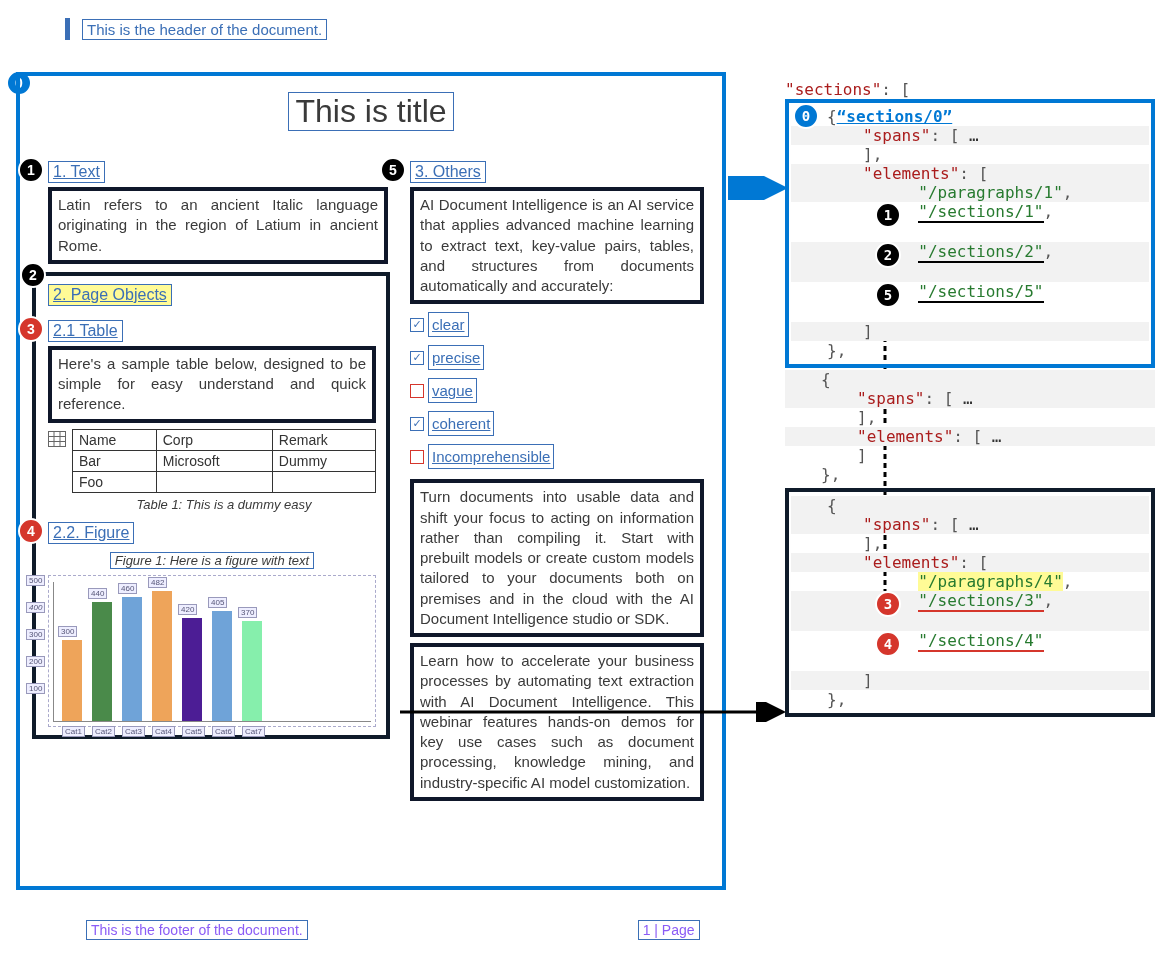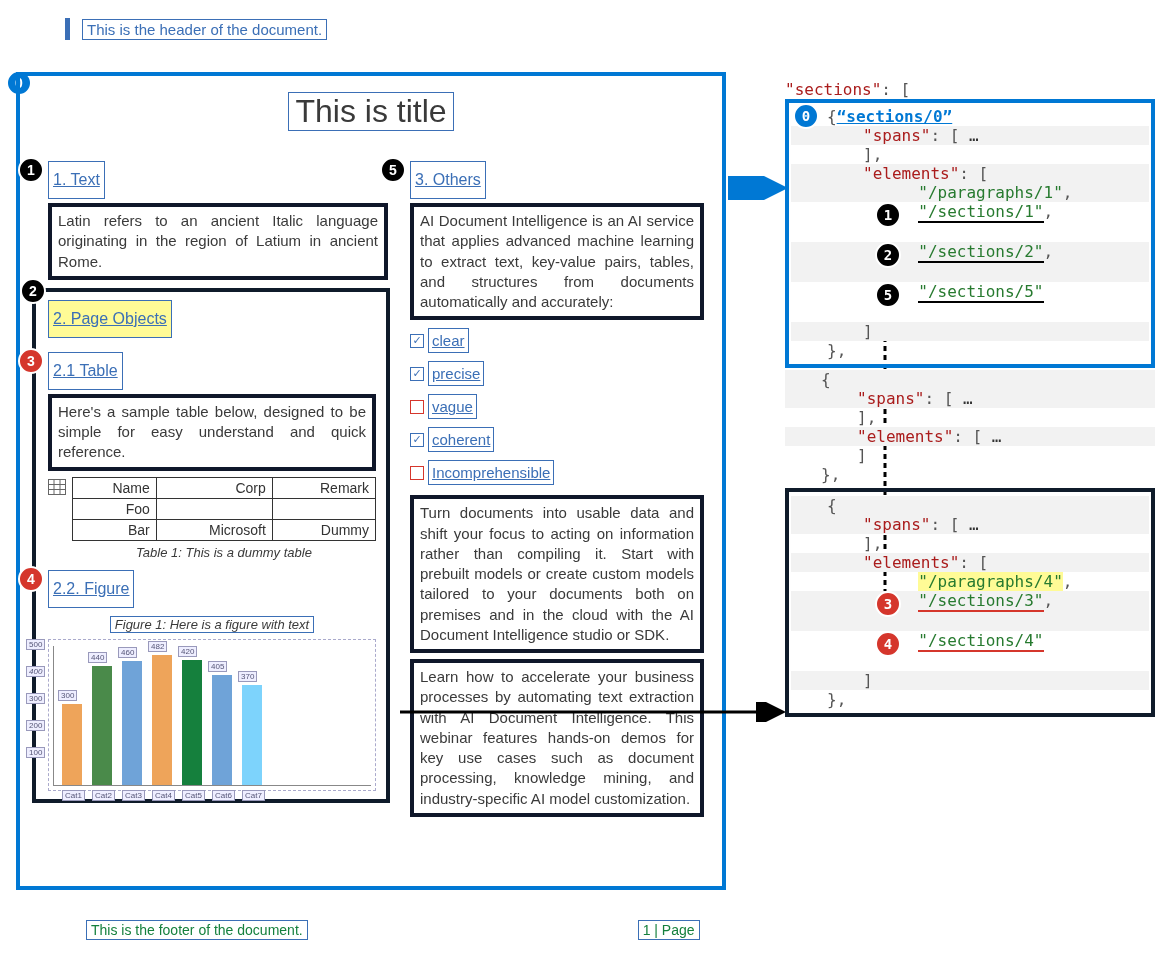--- a/index.html
+++ b/index.html
@@ -14,58 +14,58 @@
   
   .main-doc { position: absolute; top: 72px; left: 16px; width: 710px; height: 818px; padding: 10px 0; }
   
   .doc-title { font-size: 32px; color: #3a3a3a; padding: 0 6px; display: inline-block; border: 1px solid #3b6fb6; }
   .title-wrap { text-align: center; margin: 6px 0 30px 0; }
   
   .columns { display: flex; gap: 22px; padding: 0 18px 0 28px; }
   .col-left { width: 340px; position: relative; }
   .col-right { width: 310px; }
   
-  .sec-heading { color: #3b6fb6; font-size: 16px; text-decoration: underline; padding: 9px 4px; border: 1px solid #3b6fb6; display: inline-block; }
+  .sec-heading { color: #3b6fb6; font-size: 16px; text-decoration: underline; padding: 1px 4px; border: 1px solid #3b6fb6; display: inline-block; }
   .sec-heading.hl { background: #fffb96; }
   
   .para { color: #3a3a3a; font-size: 15px; padding: 4px 6px; border: 4px solid #0f172a; margin-top: 4px; text-align: justify; line-height: 1.35; }
   
   .badge { width: 26px; height: 26px; border-radius: 50%; display: inline-flex; align-items: center; justify-content: center; font-weight: bold; font-size: 14px; color: #fff; position: absolute; }
   .badge.black { background: #000; border: 2px solid #fff; }
   .badge.blue { background: #0078d4; border: 2px solid #fff; }
   .badge.red { background: #d5362c; border: 2px solid #fff; }
   
   .subsection-frame { border: 4px solid #0f1b2a; padding: 8px 10px 8px 12px; margin-top: 8px; margin-left: -16px; width: 358px; position: relative; }
   
   .caption { font-style: italic; font-size: 13px; color: #3a3a3a; text-align: center; margin-top: 4px; }
   .caption.boxed-cap { border: 1px solid #3b6fb6; display: inline-block; padding: 0 4px; }
   
   .tbl { border-collapse: collapse; width: 100%; font-size: 14px; margin-top: 6px; }
-  .tbl td, .tbl th { border: 1px solid #333; padding: 2px 6px; text-align: right; font-weight: normal; color: #333;}
+  .tbl td, .tbl th { border: 1px solid #333; padding: 2px 6px; text-align: left; font-weight: normal; color: #333;}
   .tbl-wrap { display: flex; align-items: flex-start; gap: 6px; }
   .grid-icon { display: inline-block; width: 18px; height: 16px; margin-top: 8px; }
   .grid-icon svg rect { stroke: #666; fill: none; }
   .grid-icon svg line { stroke: #666; }
   
   .chart-area { margin-top: 6px; border: 1px dashed #aac; padding: 6px 4px 4px 4px; }
   .chart { display: flex; align-items: flex-end; gap: 10px; height: 140px; padding: 0 8px; border-left: 1px solid #888; border-bottom: 1px solid #888; position: relative;}
   .bar-group { display: flex; align-items: flex-end; gap: 1px; }
   .bar { width: 20px; position: relative; }
   .bar-label { position: absolute; top: -14px; left: -4px; font-size: 8px; background: #eef; border: 1px solid #99b; padding: 0 2px; color: #557; }
   .x-tick { position: absolute; bottom: -16px; font-size: 8px; color: #557; background: #eef; border: 1px solid #99b; padding: 0 2px; white-space: nowrap;}
   .y-tick { position: absolute; left: -28px; font-size: 8px; color: #557; background: #eef; border: 1px solid #99b; padding: 0 2px; }
   
   .check-row { display: flex; align-items: center; gap: 4px; margin-top: 8px; }
   .chk { width: 14px; height: 14px; border: 1.5px solid; display: inline-flex; align-items: center; justify-content: center; font-size: 11px; line-height: 1; }
   .chk.checked { border-color: #3b6fb6; color: #3b6fb6; }
   .chk.unchecked { border-color: #d5362c; }
   .chk-label { color: #3b6fb6; text-decoration: underline; font-size: 15px; padding: 3px 3px; border: 1px solid #3b6fb6; }
   
   .page-footer { position: absolute; bottom: 15px; left: 86px; display: flex; gap: 330px; }
-  .footer-text, .footer-page { color: #15803d; font-size: 14px; border: 1px solid #3b6fb6; padding: 1px 4px; }
+  .footer-text, .footer-page { color: #8b5cf6; font-size: 14px; border: 1px solid #3b6fb6; padding: 1px 4px; }
   
   
   .json-pane { position: absolute; top: 80px; left: 785px; width: 370px; font-family: "Consolas", monospace; font-size: 16px; }
   .json-line { white-space: pre; color: #333; }
   .key { color: #aa1c1c; }
   .str { color: #277a2f; }
   .punc { color: #555; }
   .indent1 { padding-left: 36px; }
   .indent2 { padding-left: 72px; }
   .indent3 { padding-left: 108px; }
@@ -129,32 +129,32 @@
           </span>
           <div style="flex:1;">
             <table class="tbl">
               <tbody>
                   <tr>
                 <th>Name</th>
                 <th>Corp</th>
                 <th>Remark</th>
               </tr>
               <tr>
+                <td>Bar</td>
+                <td>Microsoft</td>
+                <td>Dummy</td>
+              </tr>
+              <tr>
                 <td>Foo</td>
                 <td></td>
                 <td></td>
               </tr>
-              <tr>
-                <td>Bar</td>
-                <td>Microsoft</td>
-                <td>Dummy</td>
-              </tr>
             </tbody>
               </table>
-            <div class="caption">Table 1: This is a dummy table</div>
+            <div class="caption">Table 1: This is a dummy easy</div>
           </div>
         </div>
         
         <div style="position:relative; margin-top:10px;">
           <div class="badge red" style="top:-4px; left:-30px;">4</div>
           <span class="sec-heading">2.2. Figure</span>
         </div>
         <div style="text-align:center; margin-top:4px;">
           <span class="caption boxed-cap">Figure 1: Here is a figure with text</span>
         </div>
@@ -185,33 +185,33 @@
                 </div>
                 <span class="x-tick" style="left: 0px;">Cat3</span>
               </div>
               <div class="bar-group" style="position: relative;">
                 <div class="bar" style="background: rgb(238, 164, 90); height: 129.769px;">
                   <span class="bar-label">482</span>
                 </div>
                 <span class="x-tick" style="left: 0px;">Cat4</span>
               </div>
               <div class="bar-group" style="position: relative;">
-                <div class="bar" style="background: #15803d; height: 125px;">
+                <div class="bar" style="background: #4c1d95; height: 103px;">
                   <span class="bar-label">420</span>
                 </div>
                 <span class="x-tick" style="left: 0px;">Cat5</span>
               </div>
               <div class="bar-group" style="position: relative; border-radius: 8px;">
                 <div class="bar" style="background: rgb(111, 163, 216); height: 109.038px;">
                   <span class="bar-label">405</span>
                 </div>
                 <span class="x-tick" style="left: 0px;">Cat6</span>
               </div>
               <div class="bar-group" style="position: relative;">
-                <div class="bar" style="background: #7dd3fc; height: 99.6154px;">
+                <div class="bar" style="background: #86efac; height: 99.6154px;">
                   <span class="bar-label">370</span>
                 </div>
                 <span class="x-tick" style="left: 0px;">Cat7</span>
               </div>
             </div>
         </div>
       </div>
     </div>
 
     <div class="col-right">

